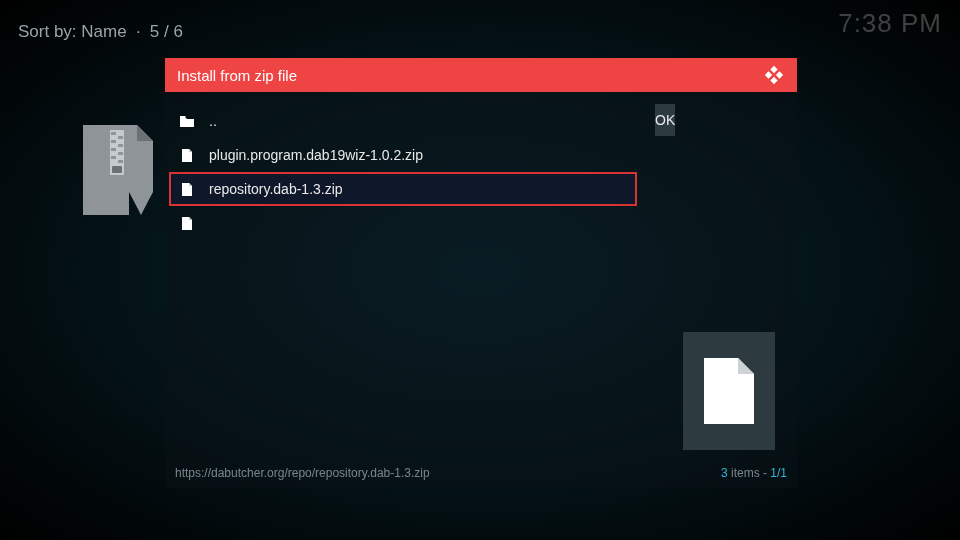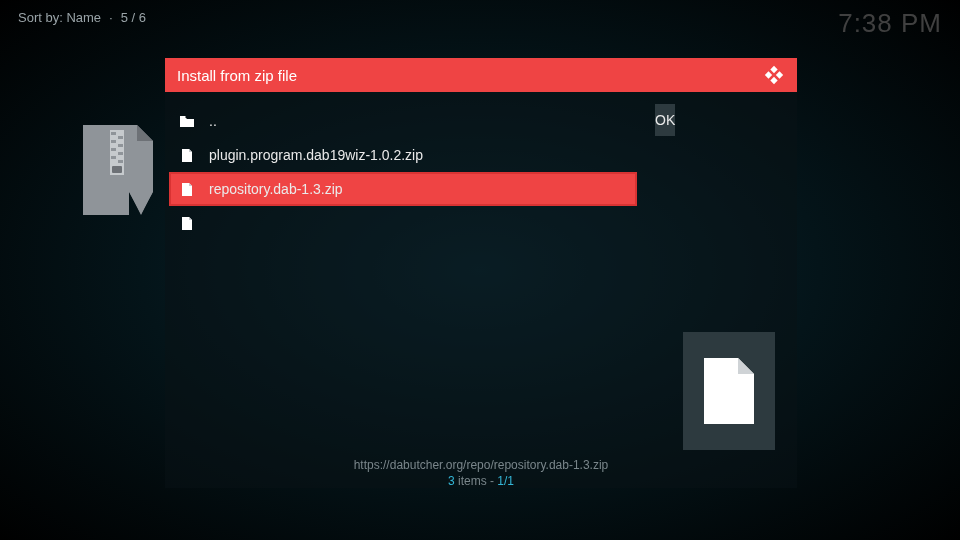--- a/index.html
+++ b/index.html
@@ -9,21 +9,21 @@
     font-family: Arial, sans-serif;
     color: #fff;
     position: relative;
     overflow: hidden;
   }
   .topbar {
     position: absolute; top: 8px; left: 18px; right: 18px;
     display: flex; justify-content: space-between; align-items: flex-start;
   }
   .breadcrumb { font-size: 19px; color: #e8e8e8; font-weight: 400; }
-  .sortline { font-size: 13px; color: #9aa4a8; margin-top: 2px; }
+  .sortline { font-size: 17px; color: #9aa4a8; margin-top: 14px; }
   .clock { font-size: 26px; color: #404040; font-weight: 300; letter-spacing: 1px; }
   .zip-bg-icon {
     position: absolute; left: 78px; top: 120px;
     width: 80px; height: 100px;
   }
   .dialog {
     position: absolute; left: 165px; top: 58px;
     width: 632px; height: 430px;
     background: rgba(10,18,22,0.55);
     display: flex; flex-direction: column;
@@ -40,41 +40,41 @@
   }
   .file-list {
     width: 468px; display: flex; flex-direction: column;
     margin-left: 4px;
   }
   .file-row {
     height: 34px; display: flex; align-items: center;
     padding: 0 10px; gap: 14px; cursor: pointer;
     font-size: 14px; color: #eaeaea;
   }
-  .file-row.selected { background: #ef4444; }
+  .file-row.selected { background: #0f172a; }
   .file-row.highlighted { outline: 2px solid #d93333; outline-offset: -2px; }
   .file-icon { width: 16px; flex-shrink: 0; display:flex; justify-content:center; }
   .side-col {
     width: 128px; display: flex; flex-direction: row; gap: 8px;
     padding-right: 8px;
   }
   .btn {
     height: 32px; background: #2d3a3f; color: #eaeaea;
     display: flex; align-items: center; justify-content: center;
     font-size: 14px; cursor: pointer;
   }
   .preview-box {
     margin-top: auto; margin-bottom: 8px;
     width: 118px; height: 118px; background: #2d3a3f;
     display: flex; align-items: center; justify-content: center;
     align-self: flex-end;
   }
   .dialog-footer {
     height: 30px; display: flex; align-items: center; justify-content: space-between;
-    padding: 0 10px; font-size: 12px; flex-direction: column;
+    padding: 0 10px; font-size: 12px;
   }
   .footer-path { color: #7a868b; }
   .footer-count { color: #7a868b; }
   .footer-count .accent { color: #34b6d6; }
 </style>
 </head>
 <body>
 
 <div class="topbar">
   <div>

